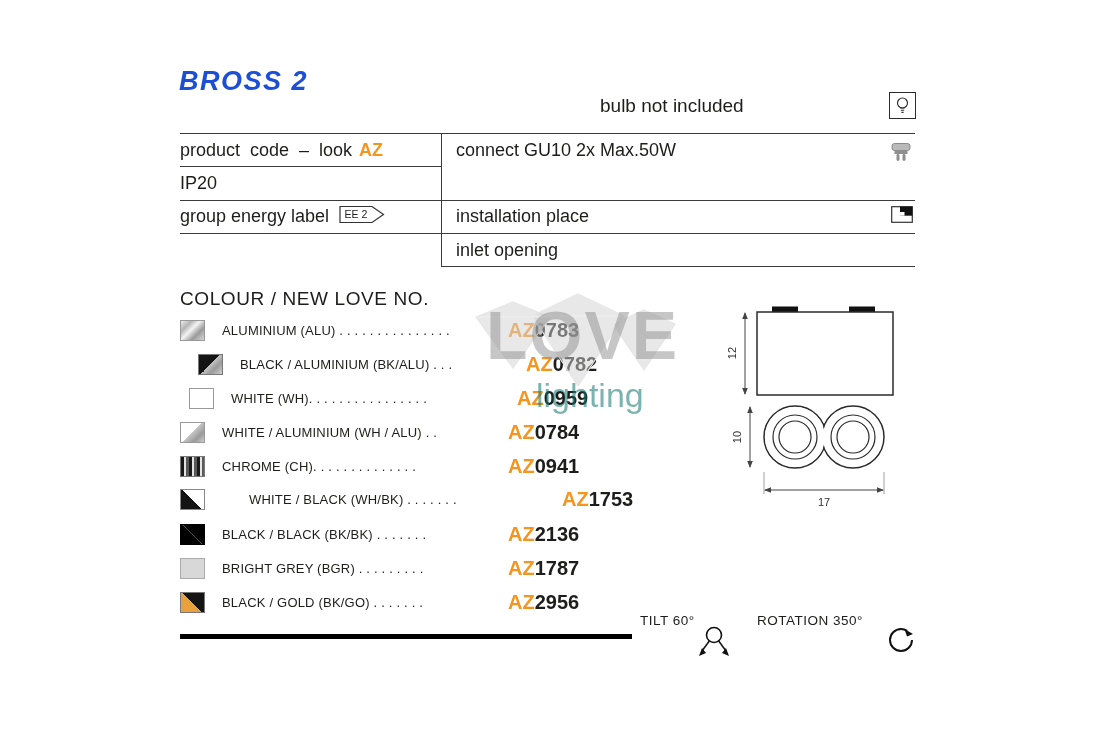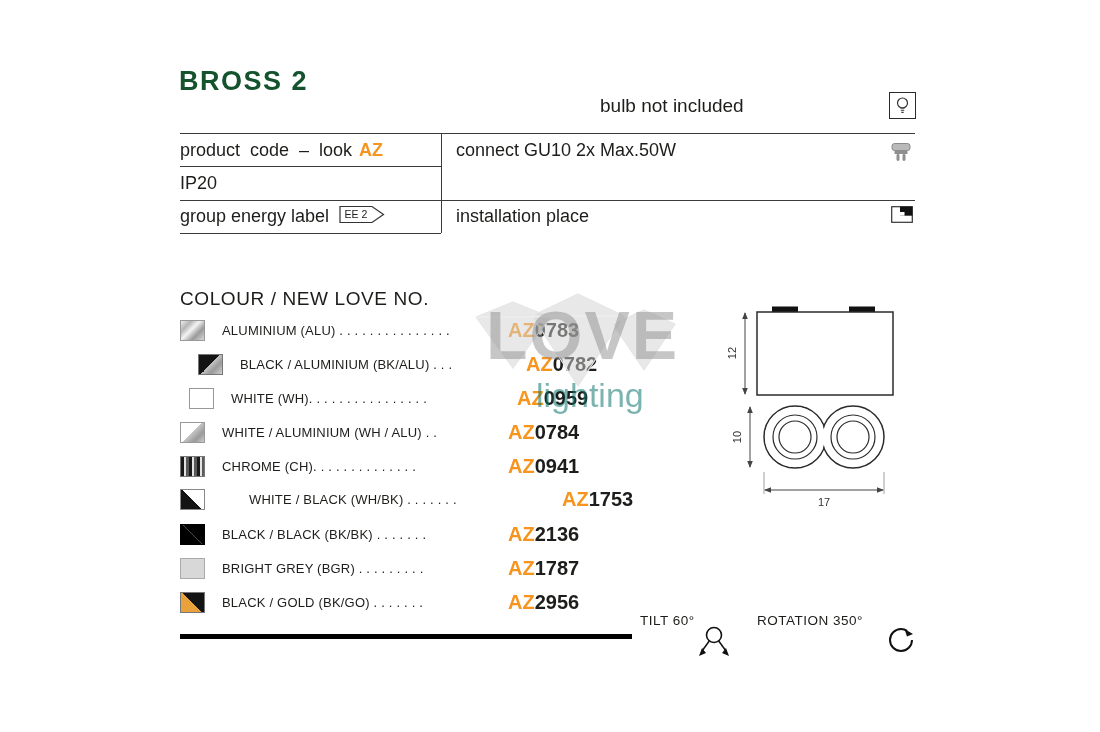--- a/index.html
+++ b/index.html
@@ -1,21 +1,21 @@
 <!DOCTYPE html>
 <html><head>
 <meta charset="utf-8">
 <style>
   * { margin:0; padding:0; box-sizing:border-box; }
   html,body { background:#ffffff; }
   body { font-family:"Liberation Sans", sans-serif; color:#1d1d1b; }
   .page { position:relative; width:1100px; height:732px; background:#fff; overflow:hidden; }
   .abs { position:absolute; }
 
-  .title { left:179px; top:66px; font-size:27px; font-weight:bold; letter-spacing:1.5px; color:#14532d; }
+  .title { left:179px; top:66px; font-size:27px; font-weight:bold; letter-spacing:1.5px; color:#1d4ed8;font-style:italic; }
 
   .bulb-note { left:600px; top:95px; width:280px; text-align:left; font-size:19px; }
   .bulb-box { left:889px; top:92px; width:27px; height:27px; border:1.5px solid #2b2b2b; display:flex; align-items:center; justify-content:center; }
 
   
   .spec-left  { left:180px; top:133px; width:261px; }
   .spec-right { left:441px; top:133px; width:474px; border-left:1.4px solid #3b3b3b; }
   .srow { border-top:1.4px solid #3b3b3b; display:flex; align-items:center; font-size:18px; }
   .srow.last { border-bottom:1.4px solid #3b3b3b; }
   .spec-left  .srow { height:33.25px; }
@@ -105,20 +105,23 @@
     <div class="srow">
       <span>installation place</span>
       <span class="row-icon-r">
         <svg width="22" height="17" viewBox="0 0 22 17">
           <rect x="0.7" y="0.7" width="20.6" height="15.6" fill="#fff" stroke="#333" stroke-width="1.2"></rect>
           <rect x="9" y="0.7" width="12.3" height="9" fill="#111"></rect>
           <rect x="9" y="6" width="4.5" height="3.7" fill="#fff"></rect>
         </svg>
       </span>
     </div>
+    <div class="srow last">
+      <span>inlet opening</span>
+    </div>
   </div>
 
   <div class="abs colour-heading">COLOUR / NEW LOVE NO.</div>
 
   <div class="abs crow" style="top:317px;">
     <span class="swatch sw-alu"></span>
     <span class="c-label"><span>ALUMINIUM (ALU)</span><span class="dots"> . . . . . . . . . . . . . . .</span></span>
     <span class="c-code"><span class="az">AZ</span><span class="num">0783</span></span>
   </div>
   <div class="abs crow" style="top:351px;padding-left:18px;">

